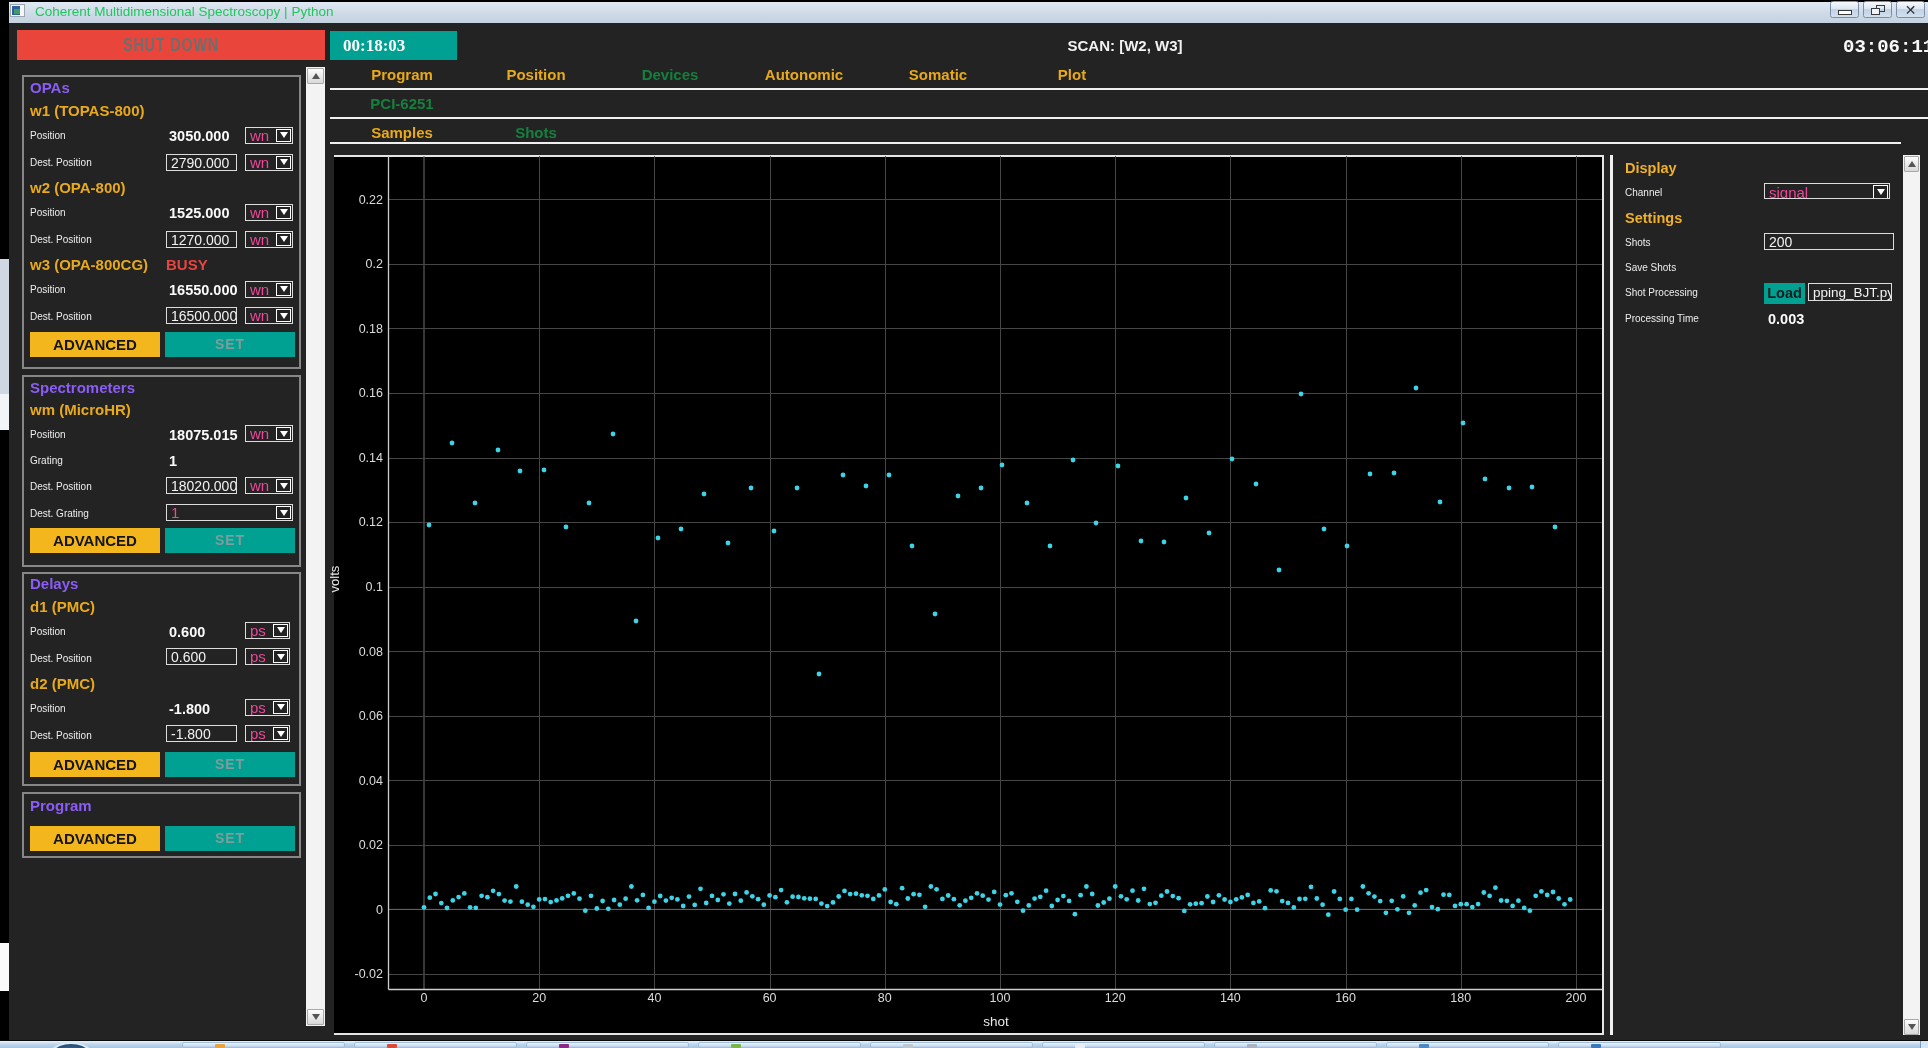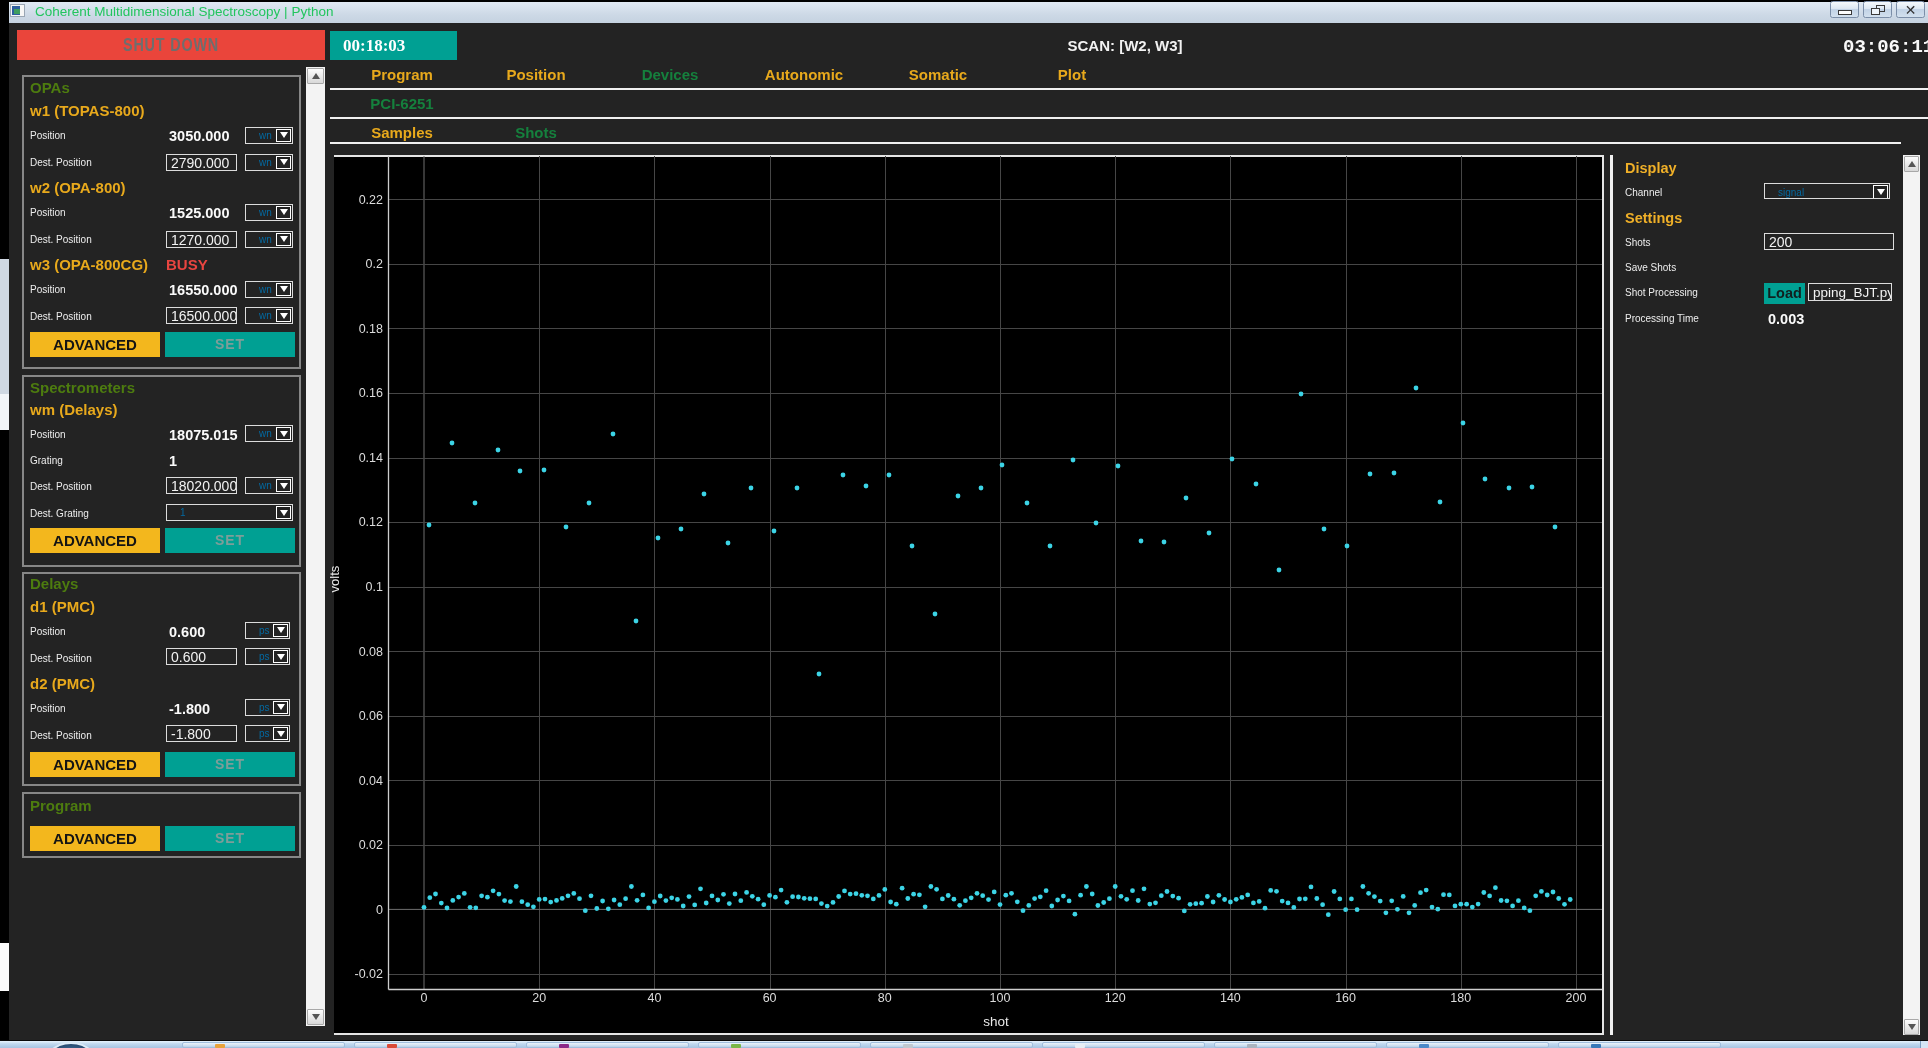--- a/index.html
+++ b/index.html
@@ -1,24 +1,24 @@
 <!DOCTYPE html>
 <html><head><meta charset="utf-8"><style>
 *{margin:0;padding:0;box-sizing:border-box}
 html,body{width:1928px;height:1048px;overflow:hidden;background:#000;font-family:"Liberation Sans",sans-serif}
 .abs{position:absolute}
 .lab,.lab2{position:absolute;color:#ededed;font-size:10px;height:20px;line-height:20px;white-space:nowrap}
-.hcyan{position:absolute;color:#4d7c0f;font-weight:bold;font-size:15px;height:20px;line-height:20px;white-space:nowrap}
+.hcyan{position:absolute;color:#8b5cf6;font-weight:bold;font-size:15px;height:20px;line-height:20px;white-space:nowrap}
 .hgold{position:absolute;color:#e8a91c;font-weight:bold;font-size:15px;height:20px;line-height:20px;white-space:nowrap}
 .hgold2{position:absolute;color:#f0b028;font-weight:bold;font-size:14.5px;height:20px;line-height:20px;white-space:nowrap}
 .busy{position:absolute;color:#e84540;font-weight:bold;font-size:15px;height:20px;line-height:20px}
 .val{position:absolute;color:#fafafa;font-weight:bold;font-size:14.5px;height:20px;line-height:20px;overflow:hidden;white-space:nowrap}
 .box{position:absolute;border:2px solid #878787}
 .inp{position:absolute;border:1.5px solid #dcdcdc;color:#f2f2f2;font-size:14px;padding-left:4px;overflow:hidden;white-space:nowrap}
-.cmb{position:absolute;border:1.5px solid #dcdcdc;color:#0369a1;font-size:10px;padding-left:13px;overflow:hidden;white-space:nowrap}
+.cmb{position:absolute;border:1.5px solid #dcdcdc;color:#ec4899;font-size:15px;padding-left:4px;overflow:hidden;white-space:nowrap}
 .cmbtn{position:absolute;right:1px;top:1px;width:15px;border:1px solid #fff;display:flex;align-items:center;justify-content:center}
 .tri{width:0;height:0;border-left:4.5px solid transparent;border-right:4.5px solid transparent;border-top:6px solid #fff}
 .triup{width:0;height:0;border-left:4.5px solid transparent;border-right:4.5px solid transparent;border-bottom:6px solid #555;margin:4px auto}
 .tridn{width:0;height:0;border-left:4.5px solid transparent;border-right:4.5px solid transparent;border-top:6px solid #555;margin:4px auto}
 .adv{position:absolute;width:130px;height:25px;background:#f3b71d;color:#141414;font-weight:bold;font-size:15px;text-align:center;line-height:25px}
 .set{position:absolute;width:130px;height:25px;background:#00a093;color:#7d9e99;font-weight:bold;font-size:14px;text-align:center;line-height:25px;letter-spacing:1px}
 .tab{position:absolute;width:134px;text-align:center;font-weight:bold;font-size:15px;height:18px;line-height:18px}
 .gold{color:#e8a91c} .cyan{color:#15803d}
 .uline{position:absolute;height:2px;background:#f0f0f0}
 .sbar{position:absolute;background:#f3f3f3}
@@ -97,21 +97,21 @@
     </div></div>
 <div class="lab" style="left:30px;top:307px">Dest. Position</div>
 <div class="inp" style="left:166px;top:307px;width:71px;height:17px;line-height:17px">16500.000</div>
 <div class="cmb" style="left:245px;top:307px;width:48px;height:17px;line-height:16px">wn<div class="cmbtn" style="height:13px">
       <div class="tri"></div>
     </div></div>
 <div class="adv" style="left:30px;top:332px">ADVANCED</div>
 <div class="set" style="left:165px;top:332px">SET</div>
 <div class="box" style="left:22px;top:375px;width:279px;height:192px"></div>
 <div class="hcyan" style="left:30px;top:378px">Spectrometers</div>
-<div class="hgold" style="left:30px;top:400px">wm (Delays)</div>
+<div class="hgold" style="left:30px;top:400px">wm (MicroHR)</div>
 <div class="lab" style="left:30px;top:425px">Position</div>
 <div class="val" style="left:169px;top:425px;width:72px">18075.015</div>
 <div class="cmb" style="left:245px;top:425px;width:48px;height:17px;line-height:16px">wn<div class="cmbtn" style="height:13px">
       <div class="tri"></div>
     </div></div>
 <div class="lab" style="left:30px;top:451px">Grating</div>
 <div class="val" style="left:169px;top:451px;width:72px">1</div>
 <div class="lab" style="left:30px;top:477px">Dest. Position</div>
 <div class="inp" style="left:166px;top:477px;width:71px;height:17px;line-height:17px">18020.000</div>
 <div class="cmb" style="left:245px;top:477px;width:48px;height:17px;line-height:16px">wn<div class="cmbtn" style="height:13px">

